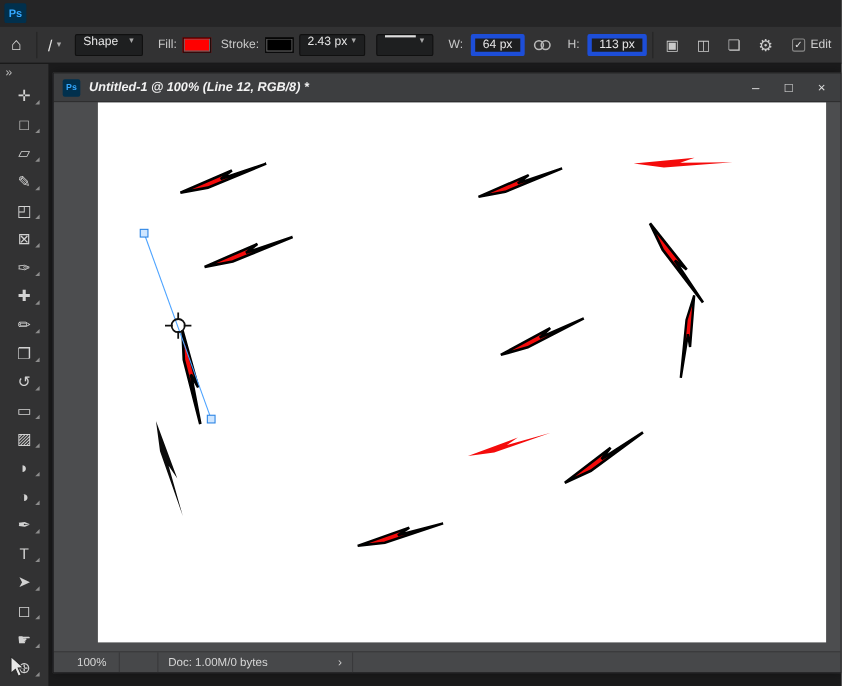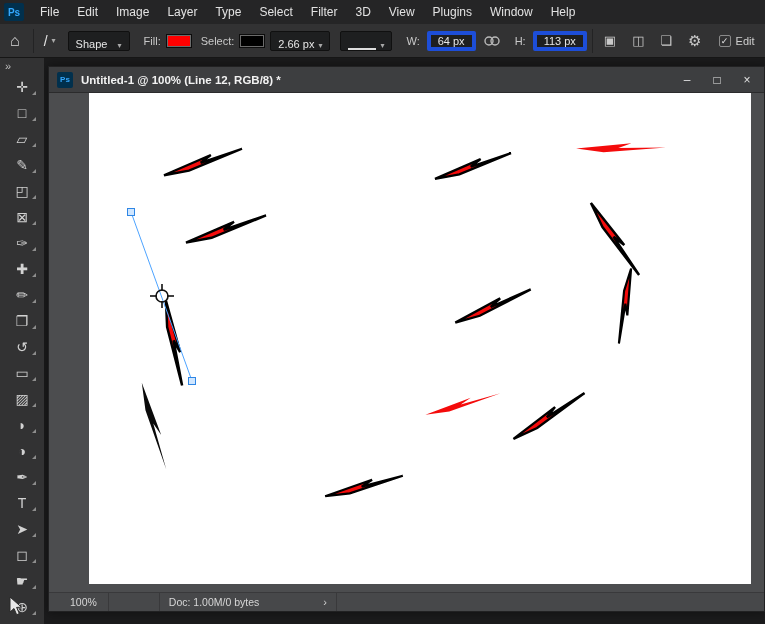--- a/index.html
+++ b/index.html
@@ -16,21 +16,21 @@
 
   
   .optionsbar{position:absolute;left:0;top:24px;width:765px;height:34px;background:#323233;
     border-bottom:1px solid #161616;display:flex;align-items:center;color:#cfcfcf;
     font-size:11px;white-space:nowrap;overflow:hidden;z-index:9;}
   .opt-btn{font-size:16px;color:#d8d8d8;padding:0 10px;}
   .sep{width:1px;height:24px;background:#232324;margin:0 3px;flex:0 0 1px;}
   .tool-preset{display:flex;align-items:center;padding:0 7px;}
   .line-glyph{font-size:14px;color:#e6e6e6;}
   .caret{font-size:8px;color:#a8a8a8;margin-left:4px;}
-  .combo{display:flex;align-items:flex-end;background:#1e1f20;border:1px solid #101010;
+  .combo{display:flex;align-items:flex-start;background:#1e1f20;border:1px solid #101010;
     border-radius:2px;height:20px;padding:0 7px;margin:0 5px;color:#e6e6e6;}
   .label{margin:0 5px 0 9px;color:#c9c9c9;text-align:right;}
   .swatch{width:26px;height:14px;border:1px solid #0c0c0c;box-shadow:inset 0 0 0 1px #6b6b6b;}
   .field{background:#1e1f20;border:4px solid #1d4ed8;border-radius:2px;height:20px;
     display:flex;align-items:center;padding:0 7px;min-width:44px;color:#e6e6e6;margin:0 2px;}
   .linkicon{margin:0 5px;display:flex;align-items:center;}
   .opt-icon{font-size:13px;color:#c9c9c9;padding:0 8px;}
   .gear{font-size:15px;}
   .checkbox-wrap{display:flex;align-items:center;margin-left:9px;}
   .checkbox{width:12px;height:12px;border:1px solid #8a8a8a;border-radius:2px;font-size:9px;
@@ -47,77 +47,63 @@
     border-style:solid;border-width:0 0 4px 4px;border-color:transparent transparent #8d8d8d transparent;}
   .tglyph{font-size:14px;line-height:1;}
 
   
   .docwindow{position:absolute;left:48px;top:66px;width:717px;height:546px;background:#4c4d4f;
     border:1px solid #212122;box-shadow:0 0 10px rgba(0,0,0,.45);}
   .doctitle{position:absolute;left:0;top:0;width:100%;height:26px;background:#3d3e40;
     display:flex;align-items:center;border-bottom:1px solid #2b2b2c;}
   .badge{width:16px;height:16px;background:#01304d;color:#34a8ff;font-size:8px;font-weight:bold;
     display:flex;align-items:center;justify-content:center;border-radius:2px;margin:0 8px;flex:0 0 16px;}
-  .title{color:#f2f2f2;font-size:11.5px;font-weight:bold;flex:1;overflow:hidden;}
+  .title{color:#f2f2f2;font-size:11.5px;font-weight:bold;flex:1;overflow:hidden;font-style:italic;}
   .wbtns{display:flex;margin-right:2px;}
   .wbtn{width:30px;text-align:center;color:#e0e0e0;font-size:12px;line-height:26px;cursor:default;}
   .pasteboard{position:absolute;left:0;top:26px;width:715px;height:499px;background:#4c4d4f;overflow:hidden;}
   .page{position:absolute;left:40px;top:0;width:662px;height:491px;background:#ffffff;}
   #shapes-layer{position:absolute;left:0;top:0;pointer-events:none;}
   .statusbar{position:absolute;left:0;top:525px;width:715px;height:19px;background:#47484a;
     border-top:1px solid #39393b;display:flex;align-items:center;font-size:10.5px;color:#d6d6d6;}
   .zoombox{margin-left:10px;padding:0 11px;height:100%;display:flex;align-items:center;
     border-right:1px solid #39393b;}
-  .docbox{margin-left:50px;padding:0 9px;height:100%;display:flex;align-items:center;
+  .docbox{margin-left:34px;padding:0 9px;height:100%;display:flex;align-items:center;
     border-left:1px solid #39393b;border-right:1px solid #39393b;min-width:152px;
     justify-content:space-between;gap:48px;}
   .chev{margin-left:16px;color:#cfcfcf;font-size:11px;}
 
   .mousecursor{position:absolute;left:9px;top:596px;z-index:60;}
 </style>
 </head>
 <body>
 
 <div id="app">
 
   <header class="menubar">
     <div class="ps-logo">Ps</div>
-    <nav id="menu-items" style="display:flex;">
-        <span class="mitem">File</span>
-        <span class="mitem">Edit</span>
-        <span class="mitem">Image</span>
-        <span class="mitem">Layer</span>
-        <span class="mitem">Type</span>
-        <span class="mitem">Select</span>
-        <span class="mitem">Filter</span>
-        <span class="mitem">3D</span>
-        <span class="mitem">View</span>
-        <span class="mitem">Plugins</span>
-        <span class="mitem">Window</span>
-        <span class="mitem">Help</span>
-      </nav>
   </header>
 
   <div class="optionsbar">
     <div class="opt-btn">⌂</div>
     <div class="sep"></div>
     <div class="tool-preset">
       <span class="line-glyph">/</span>
       <span class="caret">▾</span>
     </div>
     <div class="combo" style="min-width:62px;justify-content:space-between;">
       <span>Shape</span>
       <span class="caret">▾</span>
     </div>
     <span class="label">Fill:</span>
     <div class="swatch" id="fill-swatch" style="background: rgb(255, 0, 0);"></div>
-    <span class="label">Select:</span>
+    <span class="label">Stroke:</span>
     <div class="swatch" id="stroke-swatch" style="background: rgb(0, 0, 0);"></div>
     <div class="combo">
-      <span>2.66 px</span>
+      <span>2.43 px</span>
       <span class="caret">▾</span>
     </div>
     <div class="combo">
       <span class="line-sample"></span>
       <span class="caret">▾</span>
     </div>
     <span class="label">W:</span>
     <div class="field">
       <span>64 px</span>
     </div>

